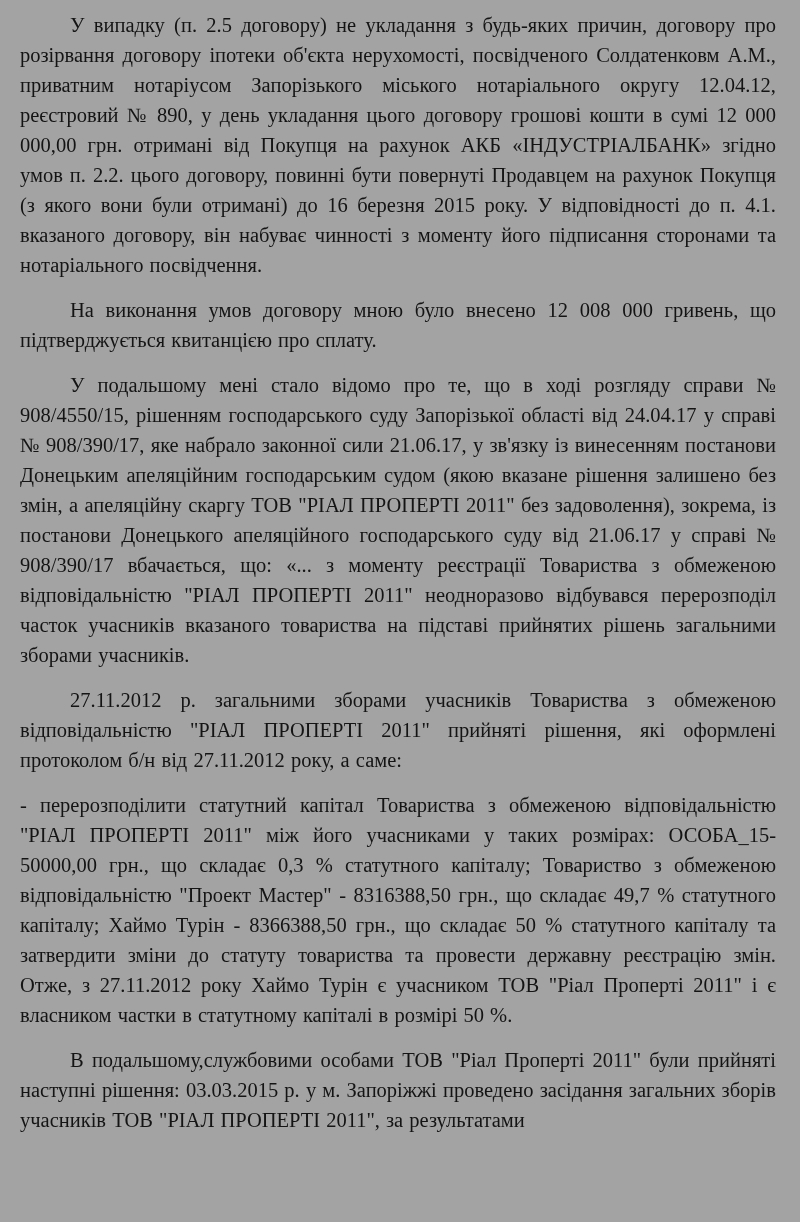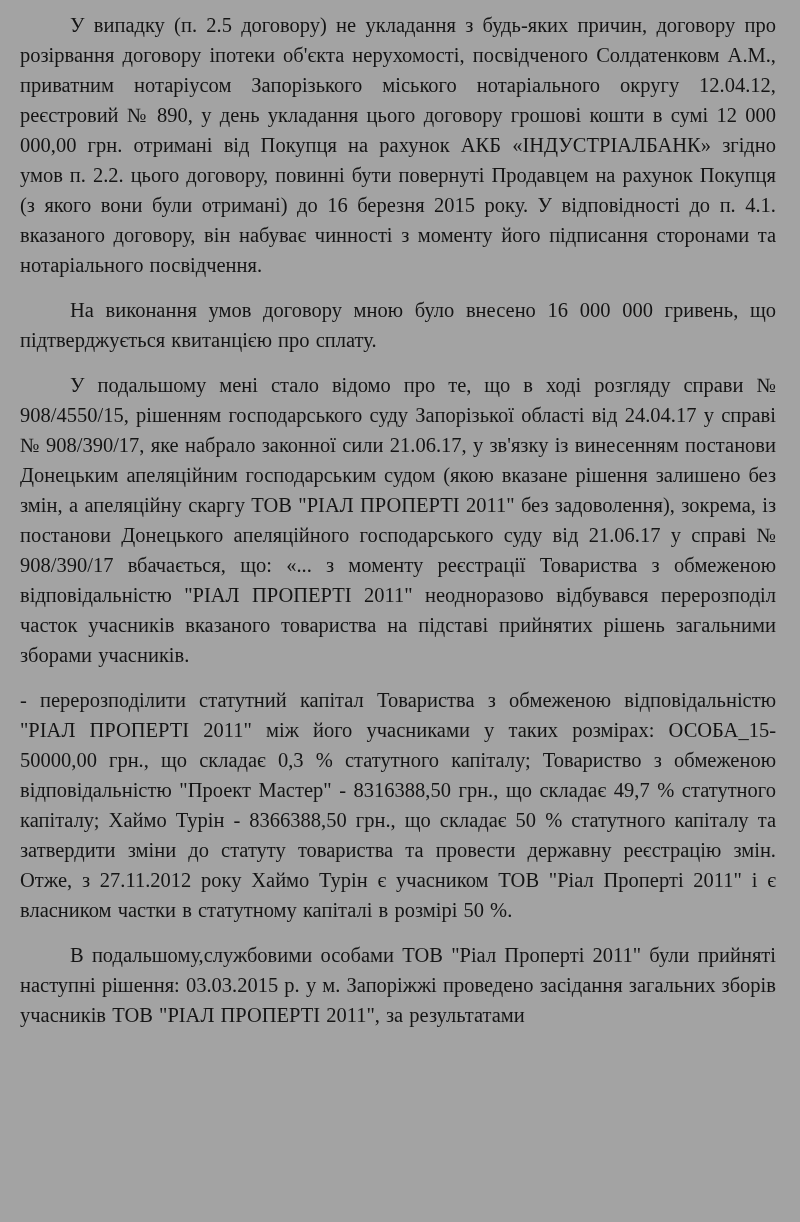--- a/index.html
+++ b/index.html
@@ -32,21 +32,22 @@
   .para:last-child {
     margin-bottom: 6px;
   }
 </style>
 </head>
 <body>
 
 <div class="page">
   <p class="para">У випадку (п. 2.5 договору) не укладання з будь-яких причин, договору про розірвання договору іпотеки об'єкта нерухомості, посвідченого Солдатенковм А.М., приватним нотаріусом Запорізького міського нотаріального округу 12.04.12, реєстровий № 890, у день укладання цього договору грошові кошти в сумі 12 000 000,00 грн. отримані від Покупця на рахунок АКБ «ІНДУСТРІАЛБАНК» згідно умов п. 2.2. цього договору, повинні бути повернуті Продавцем на рахунок Покупця (з якого вони були отримані) до 16 березня 2015 року. У відповідності до п. 4.1. вказаного договору, він набуває чинності з моменту його підписання сторонами та нотаріального посвідчення.</p>
 
-  <p class="para">На виконання умов договору мною було внесено 16 000 000 гривень, що підтверджується квитанцією про сплату.</p>
+  <p class="para">На виконання умов договору мною було внесено 12 008 000 гривень, що підтверджується квитанцією про сплату.</p>
 
   <p class="para">У подальшому мені стало відомо про те, що в ході розгляду справи № 908/4550/15, рішенням господарського суду Запорізької області від 24.04.17 у справі № 908/390/17, яке набрало законної сили 21.06.17, у зв'язку із винесенням постанови Донецьким апеляційним господарським судом (якою вказане рішення залишено без змін, а апеляційну скаргу ТОВ "РІАЛ ПРОПЕРТІ 2011" без задоволення), зокрема, із постанови Донецького апеляційного господарського суду від 21.06.17 у справі № 908/390/17 вбачається, що: «... з моменту реєстрації Товариства з обмеженою відповідальністю "РІАЛ ПРОПЕРТІ 2011" неодноразово відбувався перерозподіл часток учасників вказаного товариства на підставі прийнятих рішень загальними зборами учасників.</p>
 
+  <p class="para">27.11.2012 р. загальними зборами учасників Товариства з обмеженою відповідальністю "РІАЛ ПРОПЕРТІ 2011" прийняті рішення, які оформлені протоколом б/н від 27.11.2012 року, а саме:</p>
 
   <p class="para no-indent">- перерозподілити статутний капітал Товариства з обмеженою відповідальністю "РІАЛ ПРОПЕРТІ 2011" між його учасниками у таких розмірах: ОСОБА_15- 50000,00 грн., що складає 0,3 % статутного капіталу; Товариство з обмеженою відповідальністю "Проект Мастер" - 8316388,50 грн., що складає 49,7 % статутного капіталу; Хаймо Турін - 8366388,50 грн., що складає 50 % статутного капіталу та затвердити зміни до статуту товариства та провести державну реєстрацію змін. Отже, з 27.11.2012 року Хаймо Турін є учасником ТОВ "Ріал Проперті 2011" і є власником частки в статутному капіталі в розмірі 50 %.</p>
 
   <p class="para">В подальшому,службовими особами ТОВ "Ріал Проперті 2011" були прийняті наступні рішення: 03.03.2015 р. у м. Запоріжжі проведено засідання загальних зборів учасників ТОВ "РІАЛ ПРОПЕРТІ 2011", за результатами</p>
 </div>
 
 </body></html>

